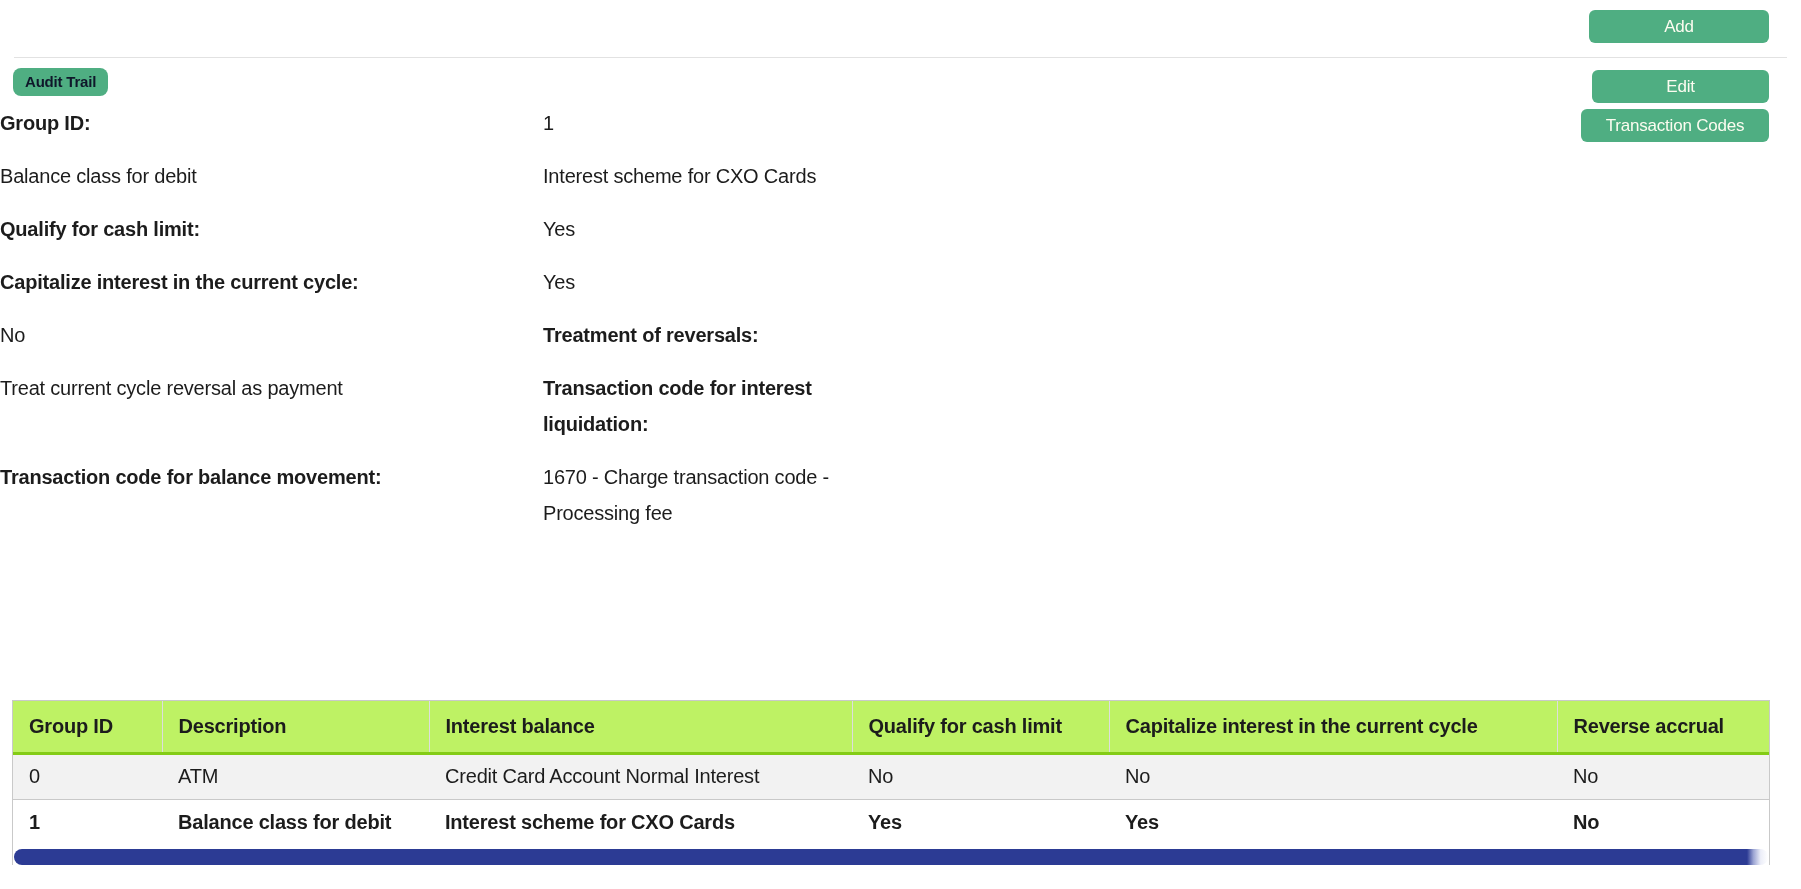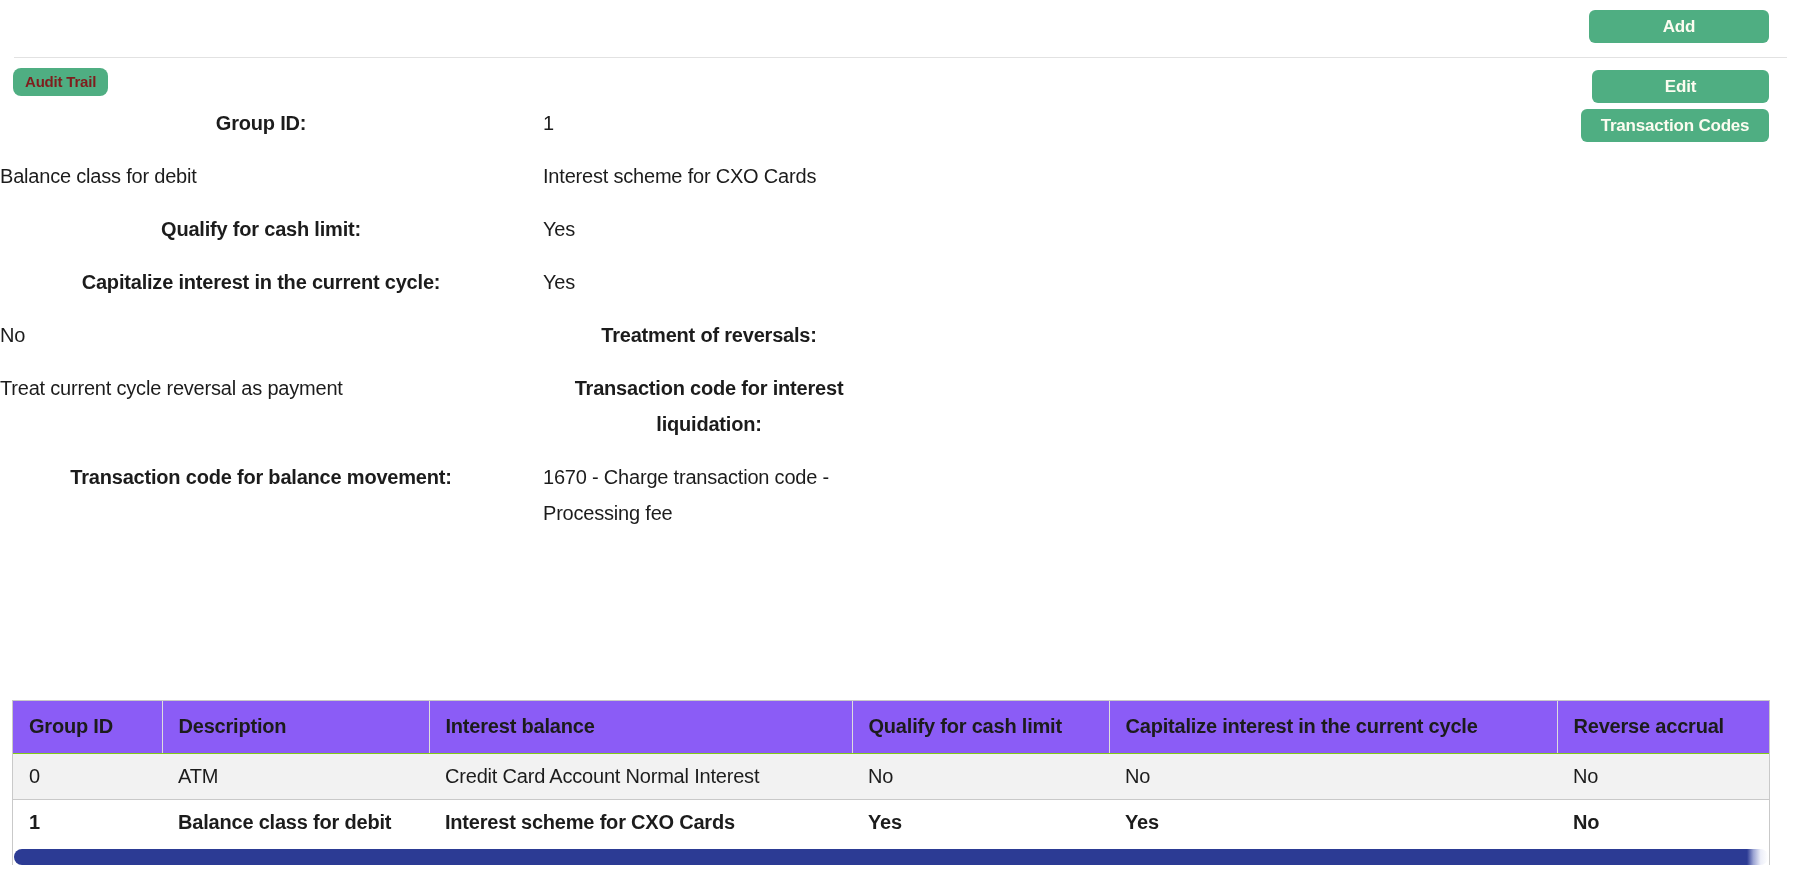--- a/index.html
+++ b/index.html
@@ -5,53 +5,53 @@
   * { box-sizing: border-box; margin: 0; padding: 0; }
   html, body { background: #ffffff; }
   body {
     width: 1801px; height: 889px; position: relative; overflow: hidden;
     font-family: "Liberation Sans", "DejaVu Sans", sans-serif;
     color: #1c1c1c; letter-spacing: -0.2px;
   }
   .btn {
     display: block; background: #4fae82; color: #fcfcf0;
     border: none; border-radius: 6px; height: 33px;
-    font-family: inherit; font-size: 17px; font-weight: 700;
+    font-family: inherit; font-size: 17px; font-weight: 400;
     letter-spacing: -0.2px; cursor: pointer; text-align: center;
   }
   #add-btn { position: absolute; top: 10px; right: 32px; width: 180px; }
   .divider { position: absolute; top: 57px; left: 14px; right: 14px; border-top: 1px solid #e2e2e2; height: 0; }
   .badge {
     position: absolute; top: 68px; left: 13px;
-    background: #4fae82; color: #7f1d1d; border-radius: 8px;
+    background: #4fae82; color: #0f172a; border-radius: 8px;
     font-size: 15px; font-weight: 700; padding: 5px 12px; line-height: 18px;
     border: none; font-family: inherit; cursor: pointer; letter-spacing: -0.2px;
   }
   .right-stack { position: absolute; top: 70px; right: 32px; display: flex; flex-direction: column; align-items: flex-end; gap: 6px; }
   #edit-btn { width: 177px; }
   #txn-codes-btn { width: 188px; }
 
   .form {
     position: absolute; top: 105px; left: 0;
     display: grid; grid-template-columns: 522px 332px;
     column-gap: 21px; row-gap: 17px;
     font-size: 20px; line-height: 36px;
   }
-  .form .lbl { text-align: center; font-weight: 700; }
+  .form .lbl { text-align: left; font-weight: 700; }
   .form .val { font-weight: 400; }
 
   .table-wrap {
     position: absolute; top: 700px; left: 12px; width: 1758px;
     border: 1px solid #c9c9c9; border-bottom: none; background: #fff;
   }
   table { border-collapse: collapse; table-layout: fixed; width: 1756px; font-size: 20px; }
   th {
     height: 52px; text-align: left; font-weight: 700; padding: 0 16px;
-    border-right: 1px solid #dddddd; border-bottom: 1px solid #84cc16;
-    background: #8b5cf6; white-space: nowrap; overflow: hidden;
+    border-right: 1px solid #dddddd; border-bottom: 3px solid #84cc16;
+    background: #bef264; white-space: nowrap; overflow: hidden;
   }
   th:last-child { border-right: none; margin-left: 35px; }
   td {
     height: 46px; padding: 0 16px; vertical-align: middle;
     white-space: nowrap; overflow: hidden;
   }
   tr.row-alt td { background: #f2f2f2; border-bottom: 1px solid #c9c9c9; }
   tr.row-selected td { font-weight: 700; background: #ffffff; }
 
   .hscrollbar { position: relative; height: 16px; margin: 4px 1px 0 1px; background: #fbfbfd; border-radius: 8px; }

